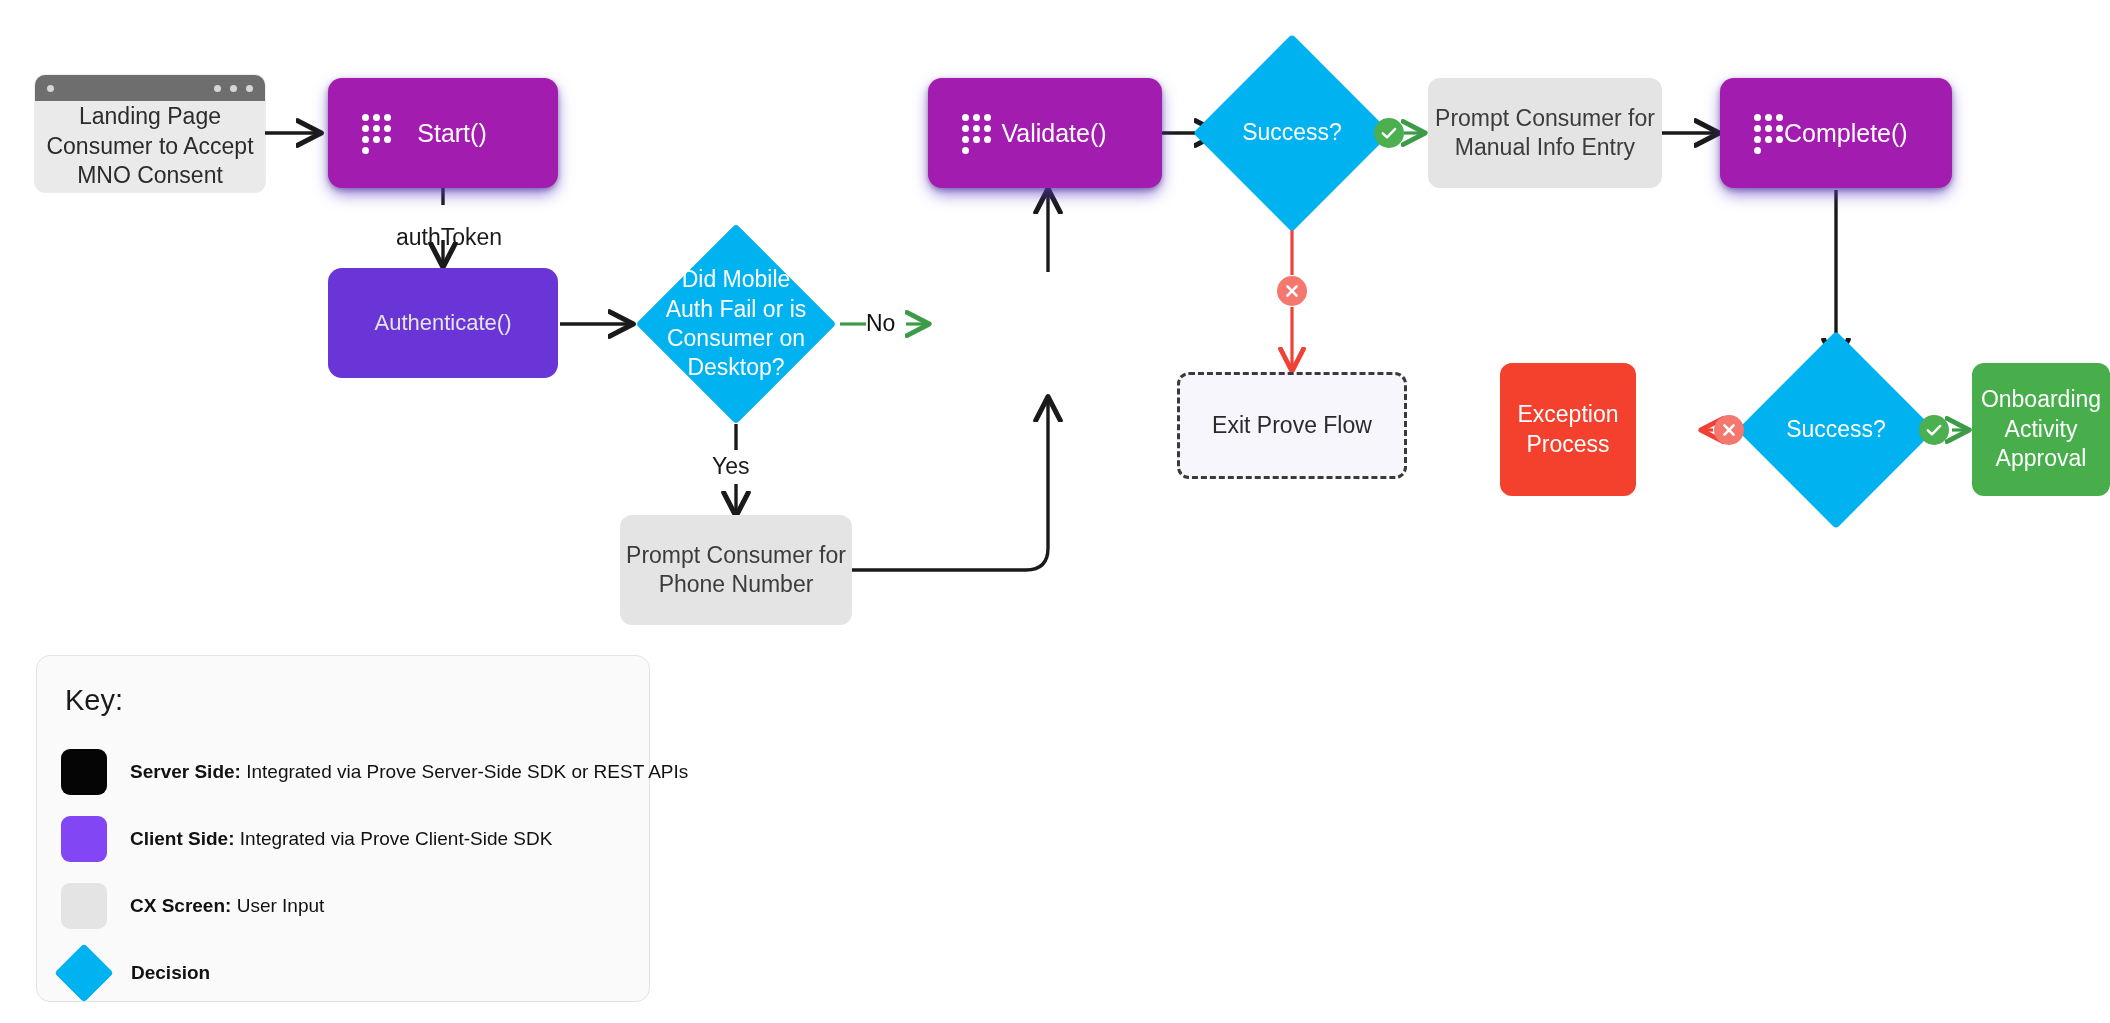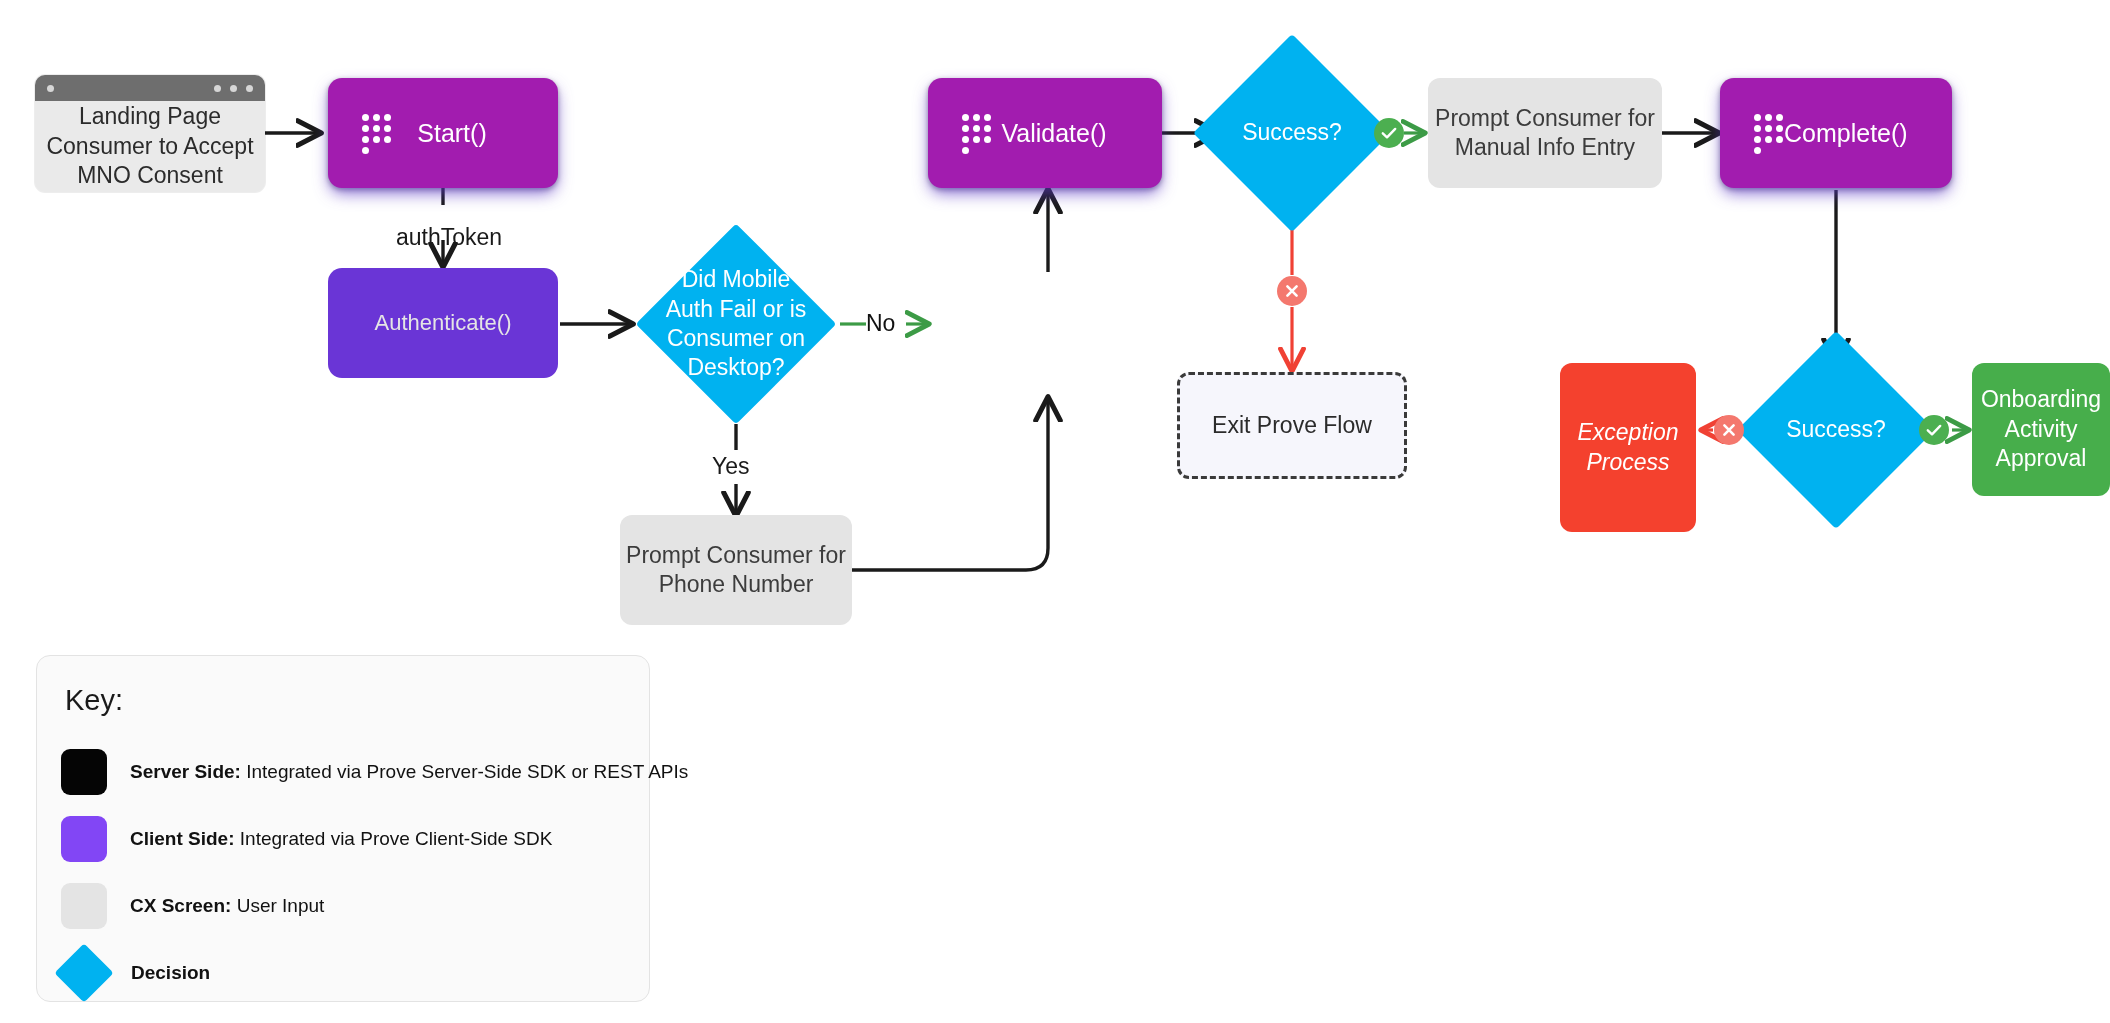--- a/index.html
+++ b/index.html
@@ -406,21 +406,21 @@
     </svg>
   </div>
 
   <div class="badge ok" style="left:1919px; top:415px;">
     <svg width="30" height="30" viewBox="0 0 30 30">
       <circle cx="15" cy="15" r="14" fill="#4CAF50"></circle>
       <path d="M8.8,15.3 L13,19.3 L21.2,10.9" fill="none" stroke="#ffffff" stroke-width="2.4" stroke-linecap="round" stroke-linejoin="round"></path>
     </svg>
   </div>
 
-  <div class="node node-error" style="left:1560px; top:363px; width:136px; height:169px;font-style:italic;">
+  <div class="node node-error" style="left:1500px; top:363px; width:136px; height:133px;">
     <span class="label">Exception
 Process</span>
   </div>
 
   <div class="node node-success" style="left:1972px; top:363px; width:138px; height:133px;">
     <span class="label">Onboarding
 Activity
 Approval</span>
   </div>
 

